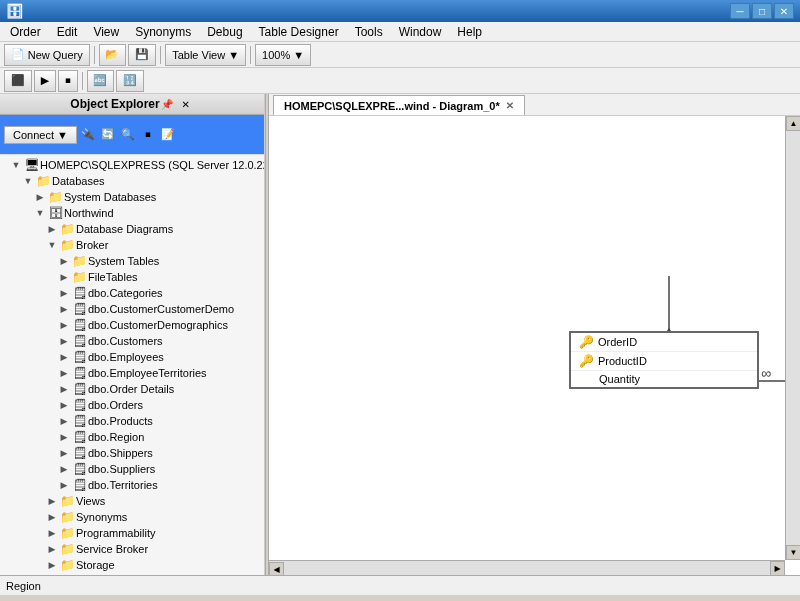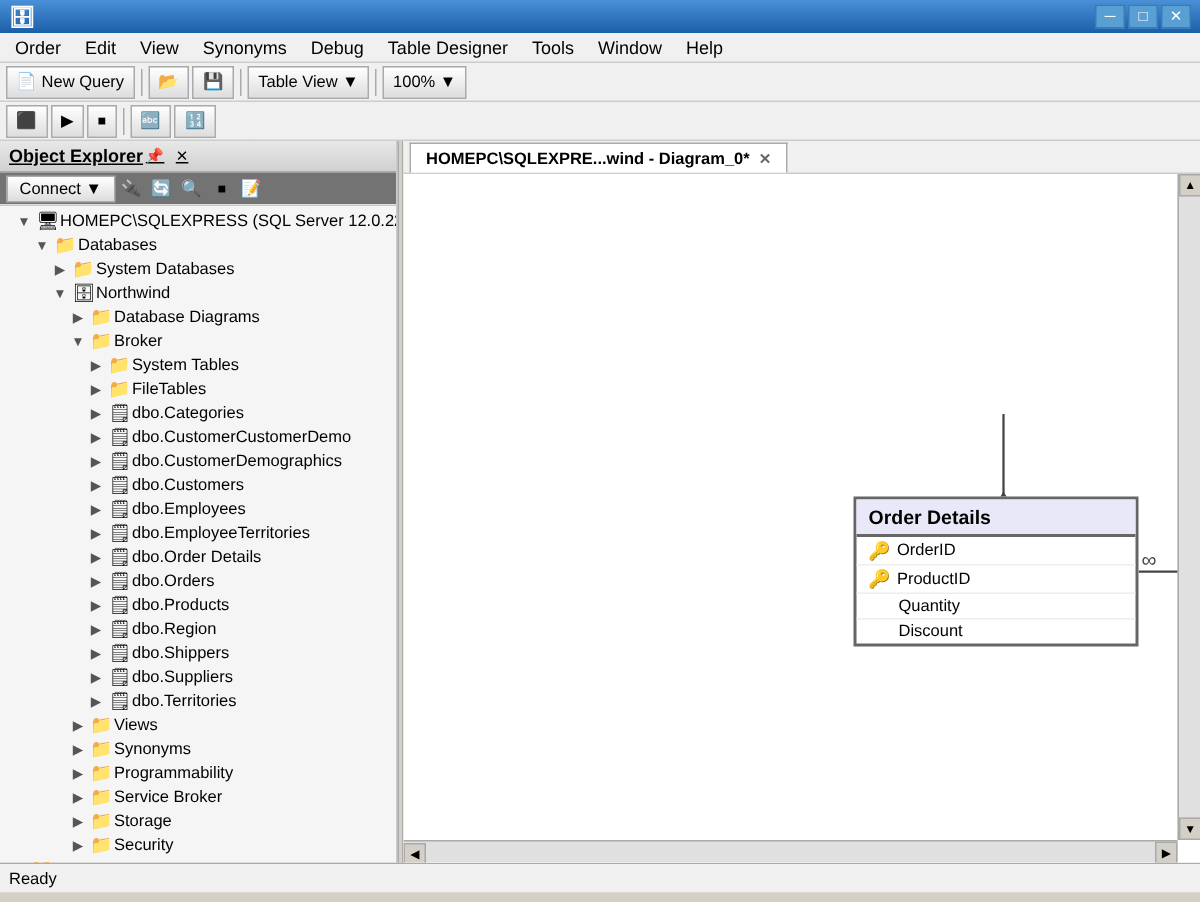--- a/index.html
+++ b/index.html
@@ -81,26 +81,25 @@
       flex-direction: column;
     }
     #oe-header {
       background: linear-gradient(to bottom, #e8e8e8, #d0d0d0);
       border-bottom: 1px solid #aaa;
       padding: 3px 6px;
       font-weight: bold;
       font-size: 12px;
       display: flex;
       align-items: center;
-      justify-content: flex-start;
-      text-decoration: underline;
+      justify-content: center;
     }
     #oe-header .oe-controls { display: flex; gap: 2px; }
     #oe-header .oe-ctrl-btn { width: 16px; height: 14px; font-size: 10px; background: none; border: none; cursor: pointer; display: flex; align-items: center; justify-content: center; }
-    #oe-toolbar { padding: 2px 4px; background: #737373; border-bottom: 1px solid #ddd; display: flex; align-items: center; gap: 2px; height: 22px; }
+    #oe-toolbar { padding: 2px 4px; background: #3b82f6; border-bottom: 1px solid #ddd; display: flex; align-items: center; gap: 2px; height: 40px; }
     #oe-connect-btn { padding: 2px 8px; background: linear-gradient(to bottom, #fff, #ddd); border: 1px solid #aaa; cursor: pointer; font-size: 11px; display: flex; align-items: center; gap: 3px; }
     #oe-tree { overflow-y: auto; flex: 1; padding: 2px 0; }
     .tree-item { display: flex; align-items: center; cursor: pointer; padding: 1px 0; white-space: nowrap; }
     .tree-item .expander { width: 16px; text-align: center; font-size: 9px; color: #555; flex-shrink: 0; }
     .tree-item .item-icon { width: 16px; text-align: center; font-size: 12px; flex-shrink: 0; }
     .tree-item .item-label { font-size: 11px; }
     .indent1 { padding-left: 8px; }
     .indent2 { padding-left: 20px; }
     .indent3 { padding-left: 32px; }
     .indent4 { padding-left: 44px; }
@@ -471,48 +470,43 @@
 
         <polygon points="668,428 672,435 668,442 664,435" fill="none" stroke="#c8a000" stroke-width="1.5"></polygon>
 
         <text x="663" y="485" font-size="12" fill="#c8a000">🗝</text>
 
         <line x1="400" y1="215" x2="400" y2="160" stroke="#444" stroke-width="1.5"></line>
         <polygon points="400,213 404,220 400,227 396,220" fill="none" stroke="#444" stroke-width="1.5"></polygon>
       </svg>
 
       <div class="db-table" style="left:300px; top:215px; width:190px;">
-        <div class="db-table-header">Order Details</div>
         <div class="db-table-row">
           <span class="key-icon">🔑</span>
           <span class="field-name">OrderID</span>
         </div>
         <div class="db-table-row">
           <span class="key-icon">🔑</span>
           <span class="field-name">ProductID</span>
         </div>
         <div class="db-table-row">
           <span style="width:20px;display:inline-block;"></span>
           <span class="field-name">Quantity</span>
         </div>
-        <div class="db-table-row">
-          <span style="width:20px;display:inline-block;"></span>
-          <span class="field-name">Discount</span>
-        </div>
       </div>
 
       <div id="diagram-scroll-v">
         <div class="scroll-btn">▲</div>
         <div style="flex:1;"></div>
         <div class="scroll-btn" style="position:absolute; bottom:0;">▼</div>
       </div>
       <div id="diagram-scroll-h">
         <div class="scroll-btn" style="display:inline-flex;">◀</div>
         <div class="scroll-btn" style="display:inline-flex; position:absolute; right:0;">▶</div>
       </div>
 
     </div>
   </div>
 </div>
 
 <div id="status-bar">
-  <span>Ready</span>
+  <span>Region</span>
 </div>
 
 </body></html>

